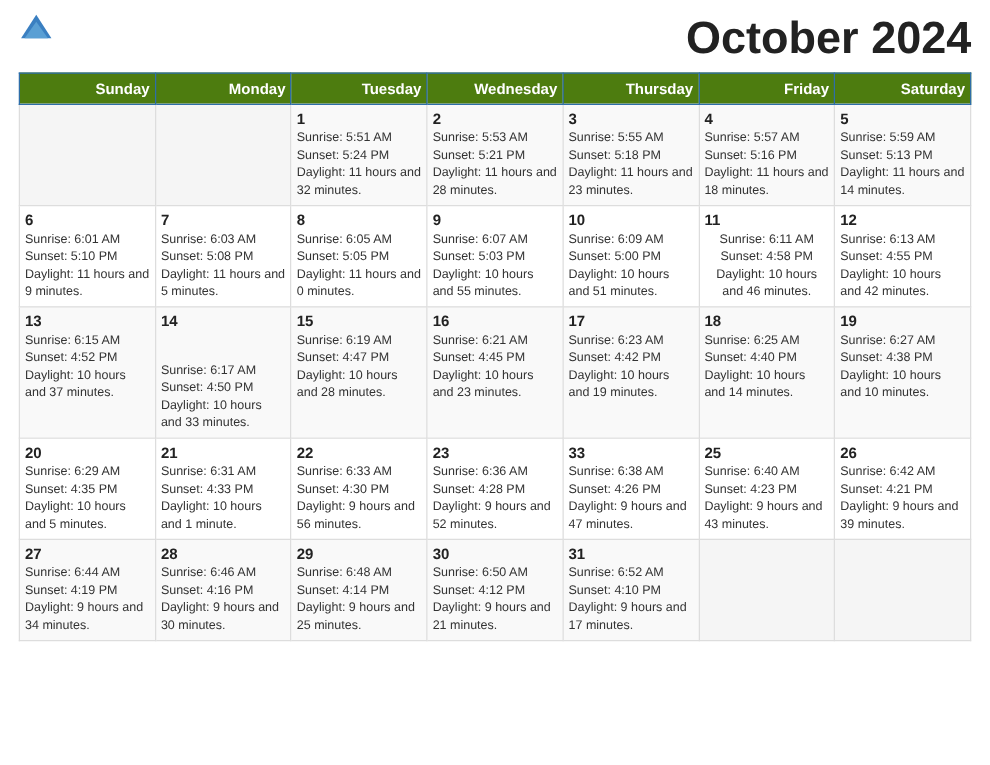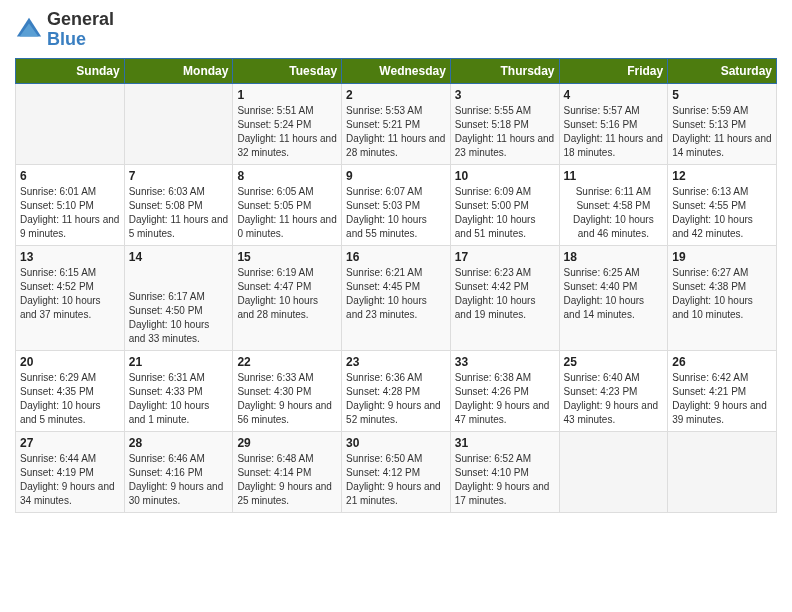--- a/index.html
+++ b/index.html
@@ -105,26 +105,23 @@
 </head>
 <body>
 
 <div class="container">
   <div class="header">
     <div class="logo">
       <svg class="logo-icon" viewBox="0 0 30 30" xmlns="http://www.w3.org/2000/svg">
         <polygon points="15,2 28,22 2,22" fill="#3a7fc1"></polygon>
         <polygon points="15,8 25,22 5,22" fill="#5a9fd4"></polygon>
       </svg>
-      <div class="logo-text">
-        <span class="logo-general">General</span>
-        <span class="logo-blue">Blue</span>
-      </div>
     </div>
     <div class="title-block">
+      <div class="month-title">October 2024</div>
     </div>
   </div>
 
   <table>
     <thead>
       <tr>
         <th>Sunday</th>
         <th>Monday</th>
         <th>Tuesday</th>
         <th>Wednesday</th>

